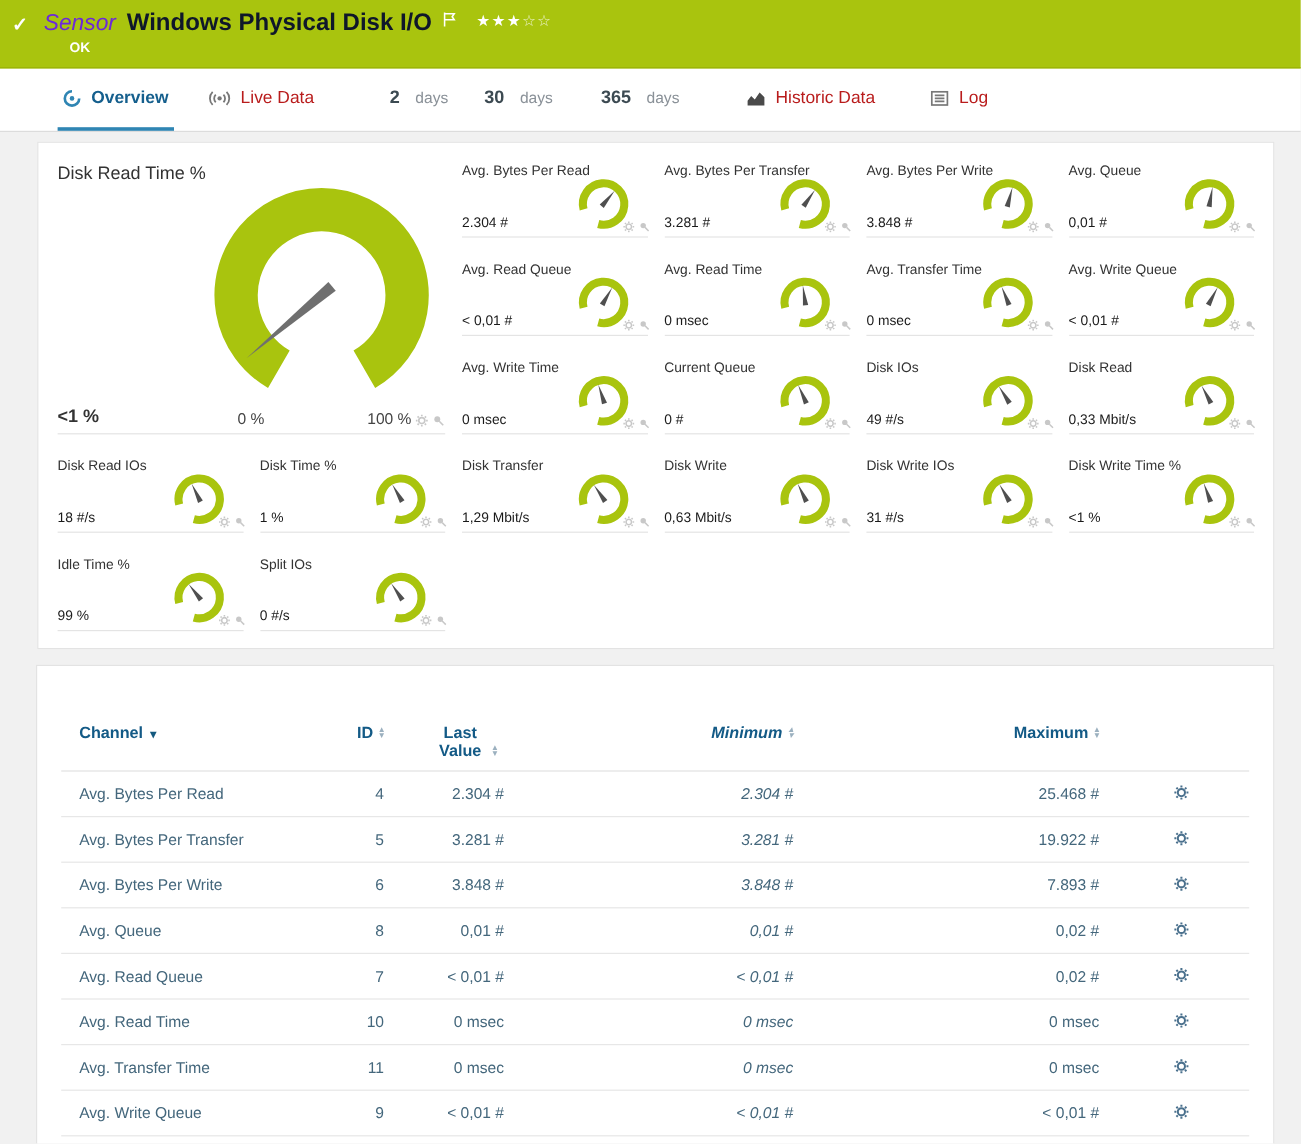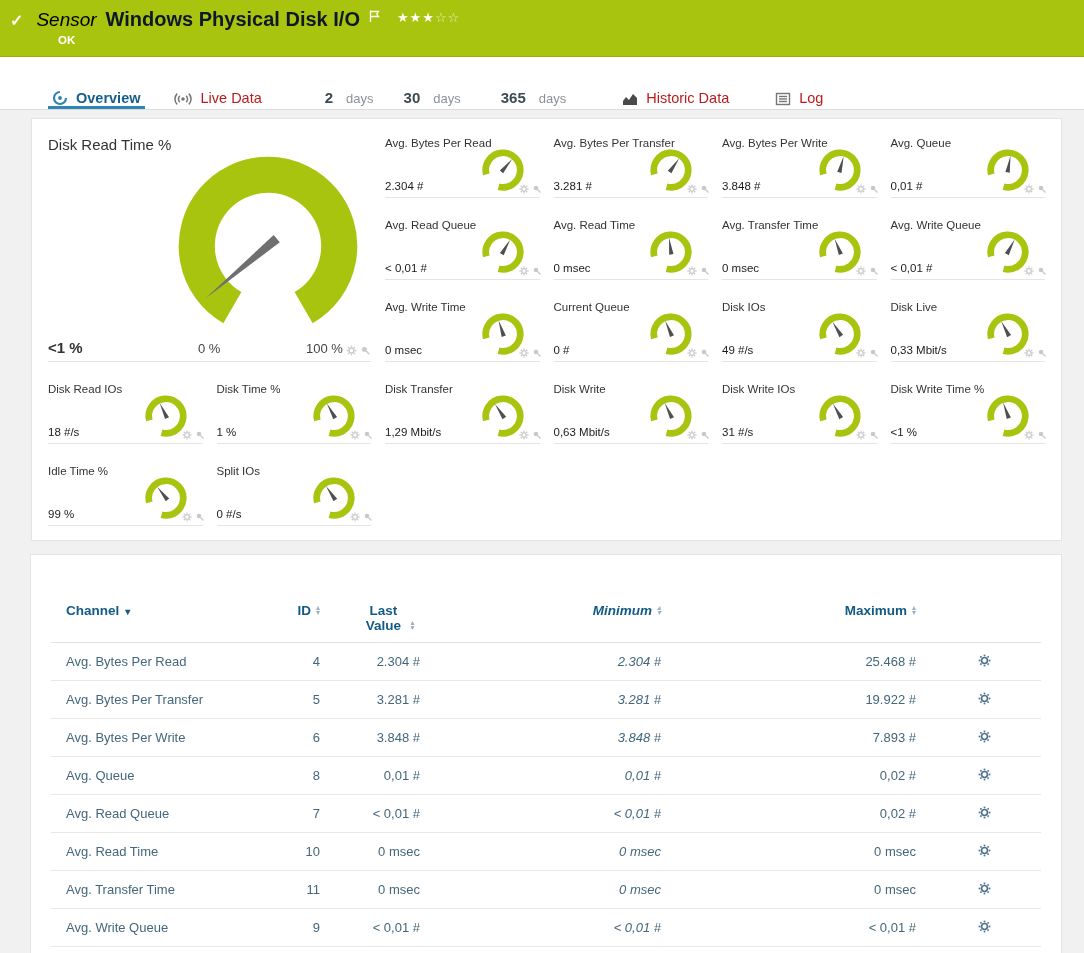--- a/index.html
+++ b/index.html
@@ -3,31 +3,31 @@
 <meta charset="utf-8">
 <style>
   * { box-sizing: border-box; margin: 0; padding: 0; }
   html,body { width:1084px; height:953px; overflow:hidden; background:#f1f1f1;
     font-family:"Liberation Sans", sans-serif; }
 
   
   .hdr { position:relative; height:57px; background:#A9C40E; border-bottom:1px solid #9ab105; }
   .hdr-row { display:flex; align-items:flex-start; padding:6px 0 0 10px; }
   .check { color:#fff; font-size:16px; font-weight:bold; margin-top:5px; }
-  .sensor-word { color:#000000; font-style:italic; font-size:19px; margin-left:13px; margin-top:3px; }
+  .sensor-word { color:#6d28d9; font-style:italic; font-size:19px; margin-left:13px; margin-top:3px; }
   .sensor-title { color:#0f172a; font-weight:bold; font-size:20px; margin-left:9px; margin-top:2px; }
   .flag { margin-left:8px; margin-top:3px; }
   .stars { margin-left:16px; margin-top:4px; font-size:13px; letter-spacing:1px; }
   .star { color:#fff; }
   .star.empty { color:rgba(255,255,255,.75); }
   .status-ok { position:absolute; left:58px; top:34px; color:#fff; font-size:11.5px; font-weight:bold; }
 
   
   .tabbar { display:flex; align-items:stretch; height:53px; background:#fff; border-bottom:1px solid #dcdcdc; }
-  .tab { display:flex; align-items:flex-end; gap:8px; padding:0 4px; border-bottom:3px solid transparent; cursor:pointer; }
+  .tab { display:flex; align-items:center; gap:8px; padding:0 4px; border-bottom:3px solid transparent; cursor:pointer; }
   .tab .tlabel { font-size:14.5px; color:#b91c1c; }
   .tab.active { border-bottom-color:#2F85B3; }
   .tab.active .tlabel { color:#155f8d; font-weight:bold; }
   .tnum { font-size:15px; font-weight:bold; color:#3c4a52; }
   .tword { font-size:13px; color:#8a9198; margin-left:5px; }
   .ticon svg { display:block; }
 
   
   .panel { margin:8px 22px 0 30px; background:#fff; border:1px solid #e3e3e3; }
   .panel.gauges { padding:15px 16px 14px;margin-left:31px; }
@@ -479,21 +479,21 @@
             <circle r="4.6" fill="none" stroke="currentColor" stroke-width="2.6"></circle>
           </svg>
           <svg viewBox="0 0 20 20">
             <circle cx="8" cy="8" r="4.5" fill="currentColor"></circle>
             <line x1="11" y1="11" x2="17" y2="17" stroke="currentColor" stroke-width="2.5"></line>
           </svg>
         </div>
       </div>
 
       <div class="gcell">
-        <div class="gtitle">Disk Live</div>
+        <div class="gtitle">Disk Read</div>
         <svg class="mini" viewBox="-24 -24 48 48">
           <path class="arc" stroke-width="7" d="M -17.39 4.66 A 18 18 0 1 1 -4.66 17.39"></path>
           <polygon class="needle" points="15,0 -2.5,2.3 -2.5,-2.3" transform="rotate(242)"></polygon>
         </svg>
         <div class="gvalue">0,33 Mbit/s</div>
         <div class="gicons">
           <svg viewBox="-10 -10 20 20">
             <g stroke="currentColor" stroke-width="2.6">
               <line y1="-6.5" y2="-9"></line>
               <line y1="6.5" y2="9"></line>

